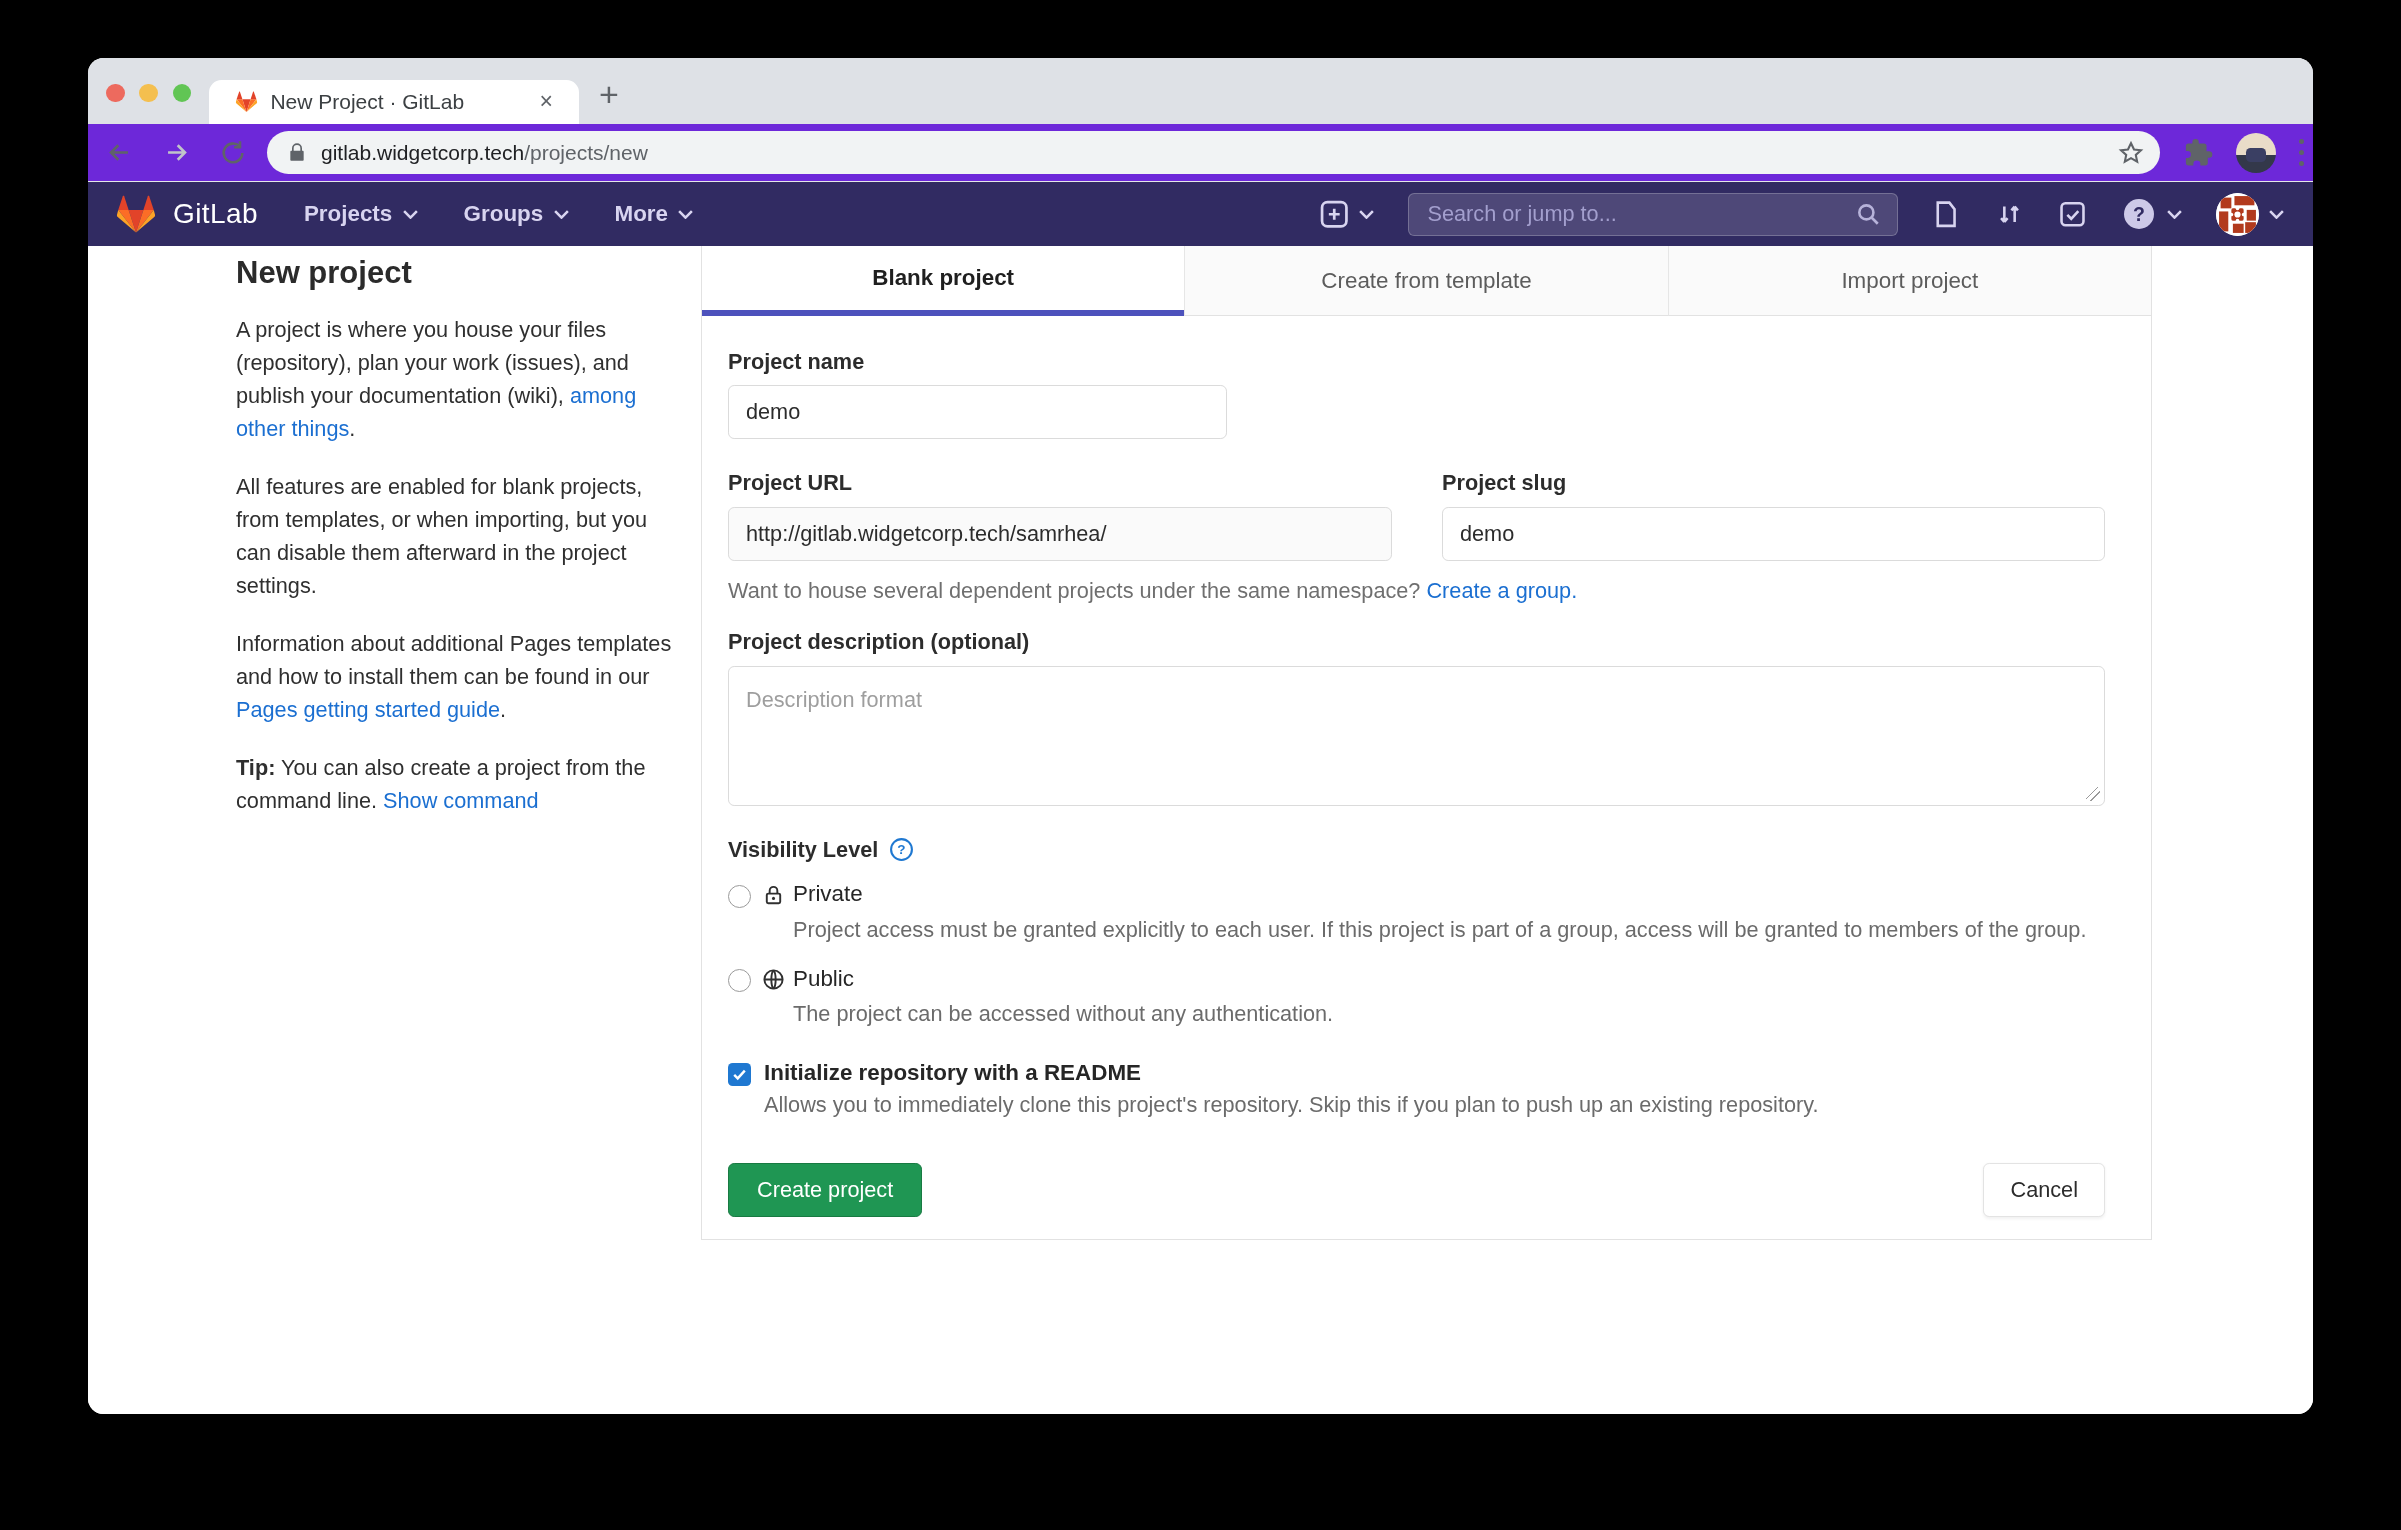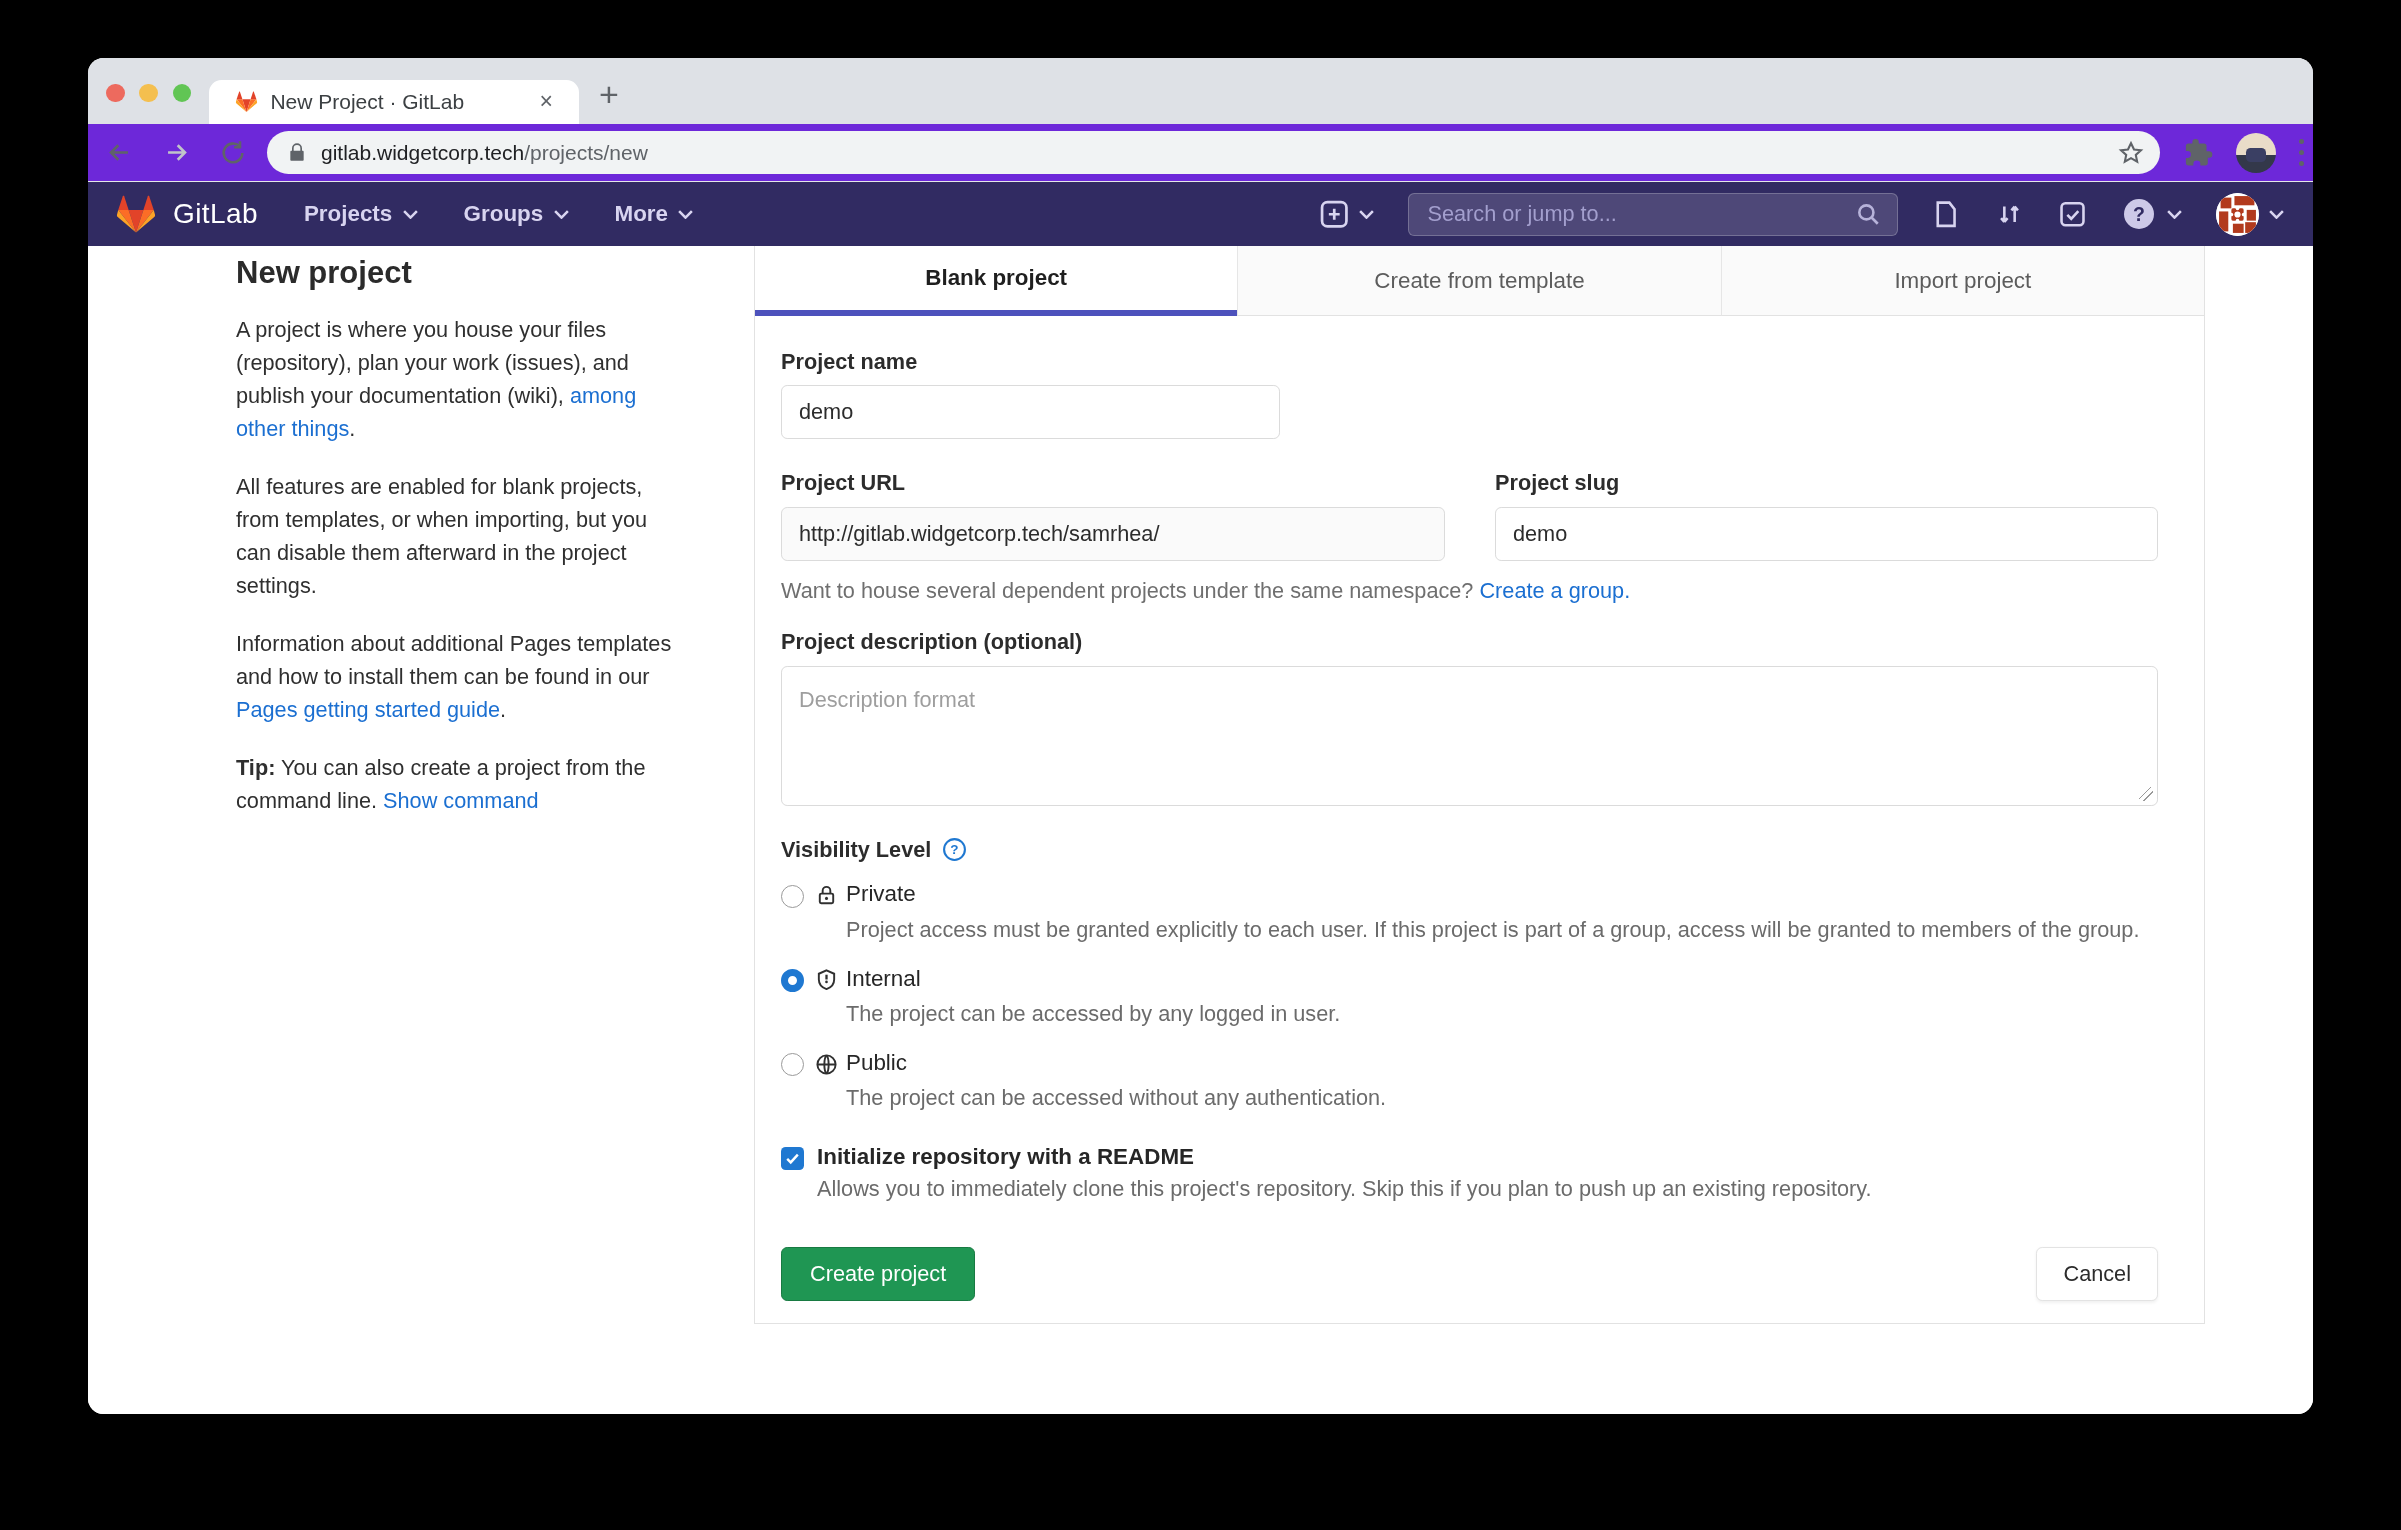--- a/index.html
+++ b/index.html
@@ -56,21 +56,21 @@
 
   
   .page { position:relative; height:1168px; background:#fff; }
 
   .side { position:absolute; left:148px; top:9.3px; width:449px; color:#2f2f2f; }
   .side h1 { font-size:31px; font-weight:600; color:#2b2b2b; margin-bottom:23px; }
   .side p { font-size:21.7px; line-height:1.52; margin-bottom:25px; }
   a.lnk { color:#1b6fd1; text-decoration:none; }
   .tip-b { font-weight:700; }
 
-  .panel { position:absolute; left:666px; top:0; width:1451px;
+  .panel { position:absolute; left:613px; top:0; width:1451px;
            border-left:0.8px solid #e2e2e2; border-right:0.8px solid #e2e2e2; border-bottom:0.8px solid #e2e2e2;
            background:#fff; }
   .tabs { display:flex; height:70px; }
   .ptab { flex:1; display:flex; align-items:center; justify-content:center; font-size:22.4px; }
   .ptab.active { background:#fff; color:#1f1f1f; font-weight:700; border-bottom:6.2px solid #4d52bc; }
   .ptab.idle { background:#fafafa; color:#5c5c5c; border-bottom:0.8px solid #e2e2e2; border-left:0.8px solid #e6e6e6; }
 
   .panel-body { padding:32.5px 46px 10.8px 26px; }
   .flabel { display:block; font-size:21.7px; font-weight:700; color:#2c2c2c; margin-bottom:10.8px; }
   .tinput { height:54px; border:1.5px solid #dbdbdb; border-radius:6.2px; font-size:21.7px; color:#2c2c2c;
@@ -322,32 +322,20 @@
               <rect x="5" y="10" width="14" height="10" rx="1.5"></rect>
               <path d="M8 10V7a4 4 0 0 1 8 0v3"></path>
               <circle cx="12" cy="15" r="1.6" fill="#303030" stroke="none"></circle>
             </svg>
           <div>
             <div class="opt-name">Private</div>
           </div>
           <div class="opt-desc">Project access must be granted explicitly to each user. If this project is part of a group, access will be granted to members of the group.</div>
         </div>
 
-        <div class="opt">
-          <div class="radio sel"></div>
-          <svg class="opt-ic" viewBox="0 0 24 24" fill="none" stroke="#303030" stroke-width="2">
-              <path d="M12 2.5 20 6v6c0 5-3.5 8.5-8 10-4.5-1.5-8-5-8-10V6z"></path>
-              <path d="M12 7v5" stroke-width="2.4"></path>
-              <circle cx="12" cy="14.5" r="1.4" fill="#303030" stroke="none"></circle>
-            </svg>
-          <div>
-            <div class="opt-name">Internal</div>
-          </div>
-          <div class="opt-desc">The project can be accessed by any logged in user.</div>
-        </div>
 
         <div class="opt">
           <div class="radio"></div>
           <svg class="opt-ic" viewBox="0 0 24 24" fill="none" stroke="#303030" stroke-width="2">
               <circle cx="12" cy="12" r="9.5"></circle>
               <path d="M2.5 12h19M12 2.5c3 3 3 16 0 19M12 2.5c-3 3-3 16 0 19"></path>
             </svg>
           <div>
             <div class="opt-name">Public</div>
           </div>

